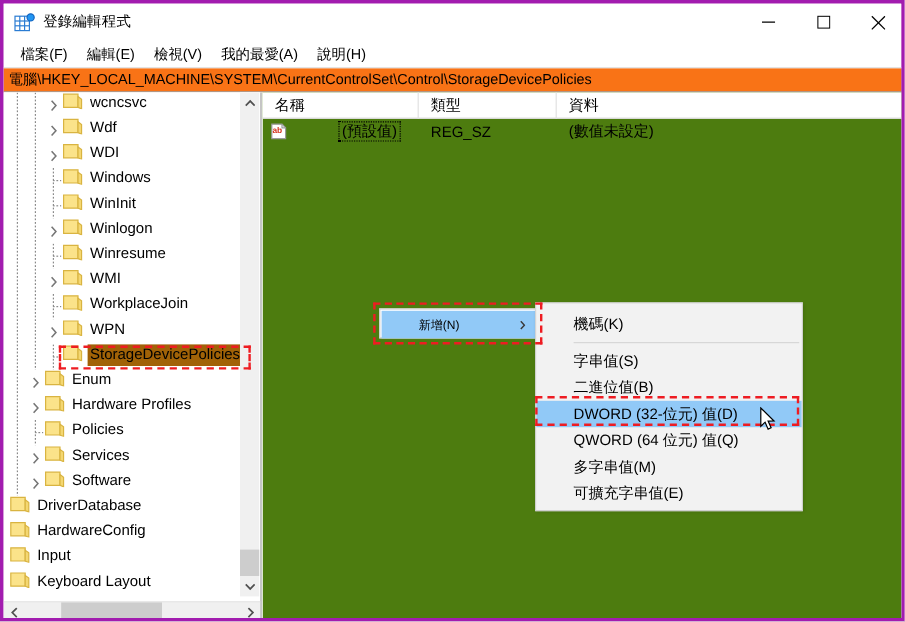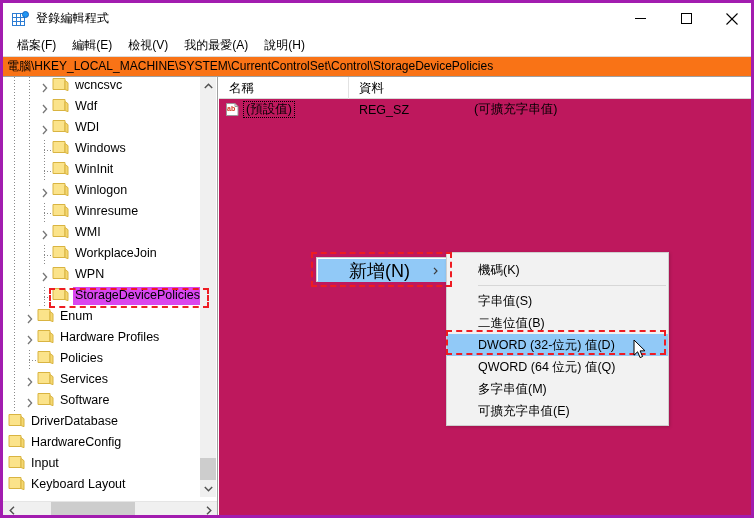--- a/index.html
+++ b/index.html
@@ -99,21 +99,21 @@
     overflow: hidden;
   }
   .tnode {
     position: relative;
     height: 21px;
     display: flex; align-items: flex-start;
     font-size: 12.5px; color: #000;
     white-space: nowrap;
   }
   .tnode.sel .tlabel {
-    background: #d946ef;
+    background: #a16207;
     outline: none;
   }
   .chev {
     width: 15px; height: 21px; flex: 0 0 auto;
     display: flex; align-items: center; justify-content: center;
   }
   .chev svg { display: block; }
   .dashline {
     width: 15px; height: 21px; flex: 0 0 auto;
     position: relative;
@@ -181,21 +181,21 @@
     position: absolute;
     border: 2px dashed #ee1c22;
     pointer-events: none;
     z-index: 60;
   }
 
   
   #listpanel {
     position: absolute; left: 216px; top: 0;
     width: 536px; height: 442px;
-    background: #be185d;
+    background: #4d7c0f;
   }
   #listheader {
     position: absolute; left: 0; top: 0; width: 536px; height: 22px;
     background: #ffffff;
     border-bottom: 1px solid #d8d8d8;
     display: flex;
   }
   .col {
     font-size: 12.5px; color: #000;
     padding: 3px 0 0 10px;
@@ -205,21 +205,21 @@
   }
   .col.c0 { width: 130px; }
   .col.c1 { width: 115px; }
   .col.c2 { width: 291px; border-right: none; }
 
   .vrow {
     position: absolute; left: 0; top: 22px; width: 536px; height: 21px;
     display: flex; align-items: center;
     font-size: 12.5px; color: #000;
   }
-  .vcell { padding-left: 10px; white-space: nowrap; }
+  .vcell { padding-left: 10px; white-space: nowrap; gap: 39px; }
   .vcell.n0 { width: 130px; display: flex; align-items: center; padding-left: 6px; }
   .vcell.n1 { width: 115px; }
   .vcell.n2 { width: 291px; }
   .abicon {
     width: 15px; height: 15px; flex: 0 0 auto; margin-right: 3px;
     position: relative;
   }
   .abicon svg { display: block; }
   .focusbox {
     border: 1px dotted #000;
@@ -232,21 +232,21 @@
     width: 131px; height: 25px;
     background: #ffffff;
     border: 1px solid #cfcfcf;
     z-index: 40;
   }
   #parentmenu .pm-item {
     position: absolute; left: 1px; top: 1px;
     width: 129px; height: 23px;
     background: #91c9f7;
     display: flex; align-items: center;
-    font-size: 18px; color: #000;
+    font-size: 10px; color: #000;
   }
   #parentmenu .pm-label { margin-left: 31px; }
   #parentmenu .pm-arrow {
     position: absolute; right: 9px; top: 50%; transform: translateY(-50%);
     display: flex;
   }
 
   #submenu {
     position: absolute; left: 443px; top: 175px;
     width: 223px; height: 174px;
@@ -650,35 +650,36 @@
               <polyline points="1,0.8 4.8,4.5 1,8.2" fill="none" stroke="#505050" stroke-width="1.4"></polyline>
             </svg>
         </div>
       </div>
     <div class="ann" style="left: 46px; top: 211px; width: 160px; height: 20px;"></div>
       </div>
 
     <div id="listpanel">
       <div id="listheader">
         <div class="col c0">名稱</div>
+        <div class="col c1">類型</div>
         <div class="col c2">資料</div>
       </div>
       <div class="vrow">
         <div class="vcell n0">
           <span class="abicon">
             <svg width="15" height="15" viewBox="0 0 15 15">
               <path d="M1.5 1.5 h8.5 l3 3 v9 h-11.5 z" fill="#ffffff" stroke="#9a9a9a" stroke-width="1"></path>
               <path d="M10 1.5 v3 h3" fill="none" stroke="#9a9a9a" stroke-width="1"></path>
               <text x="2" y="8.5" font-family="Liberation Sans, sans-serif" font-size="7" font-weight="bold" fill="#d4341f">ab</text>
             </svg>
           </span>
           <span class="focusbox">(預設值)</span>
         </div>
         <div class="vcell n1">REG_SZ</div>
-        <div class="vcell n2">(可擴充字串值)</div>
+        <div class="vcell n2">(數值未設定)</div>
       </div>
     </div>
 
     <div id="parentmenu">
       <div class="pm-item">
         <span class="pm-label">新增(N)</span>
         <span class="pm-arrow">
           <svg width="5" height="8" viewBox="0 0 5 8">
               <polyline points="1,0.8 4,4 1,7.2" fill="none" stroke="#3b3b3b" stroke-width="1.2"></polyline>
             </svg>

